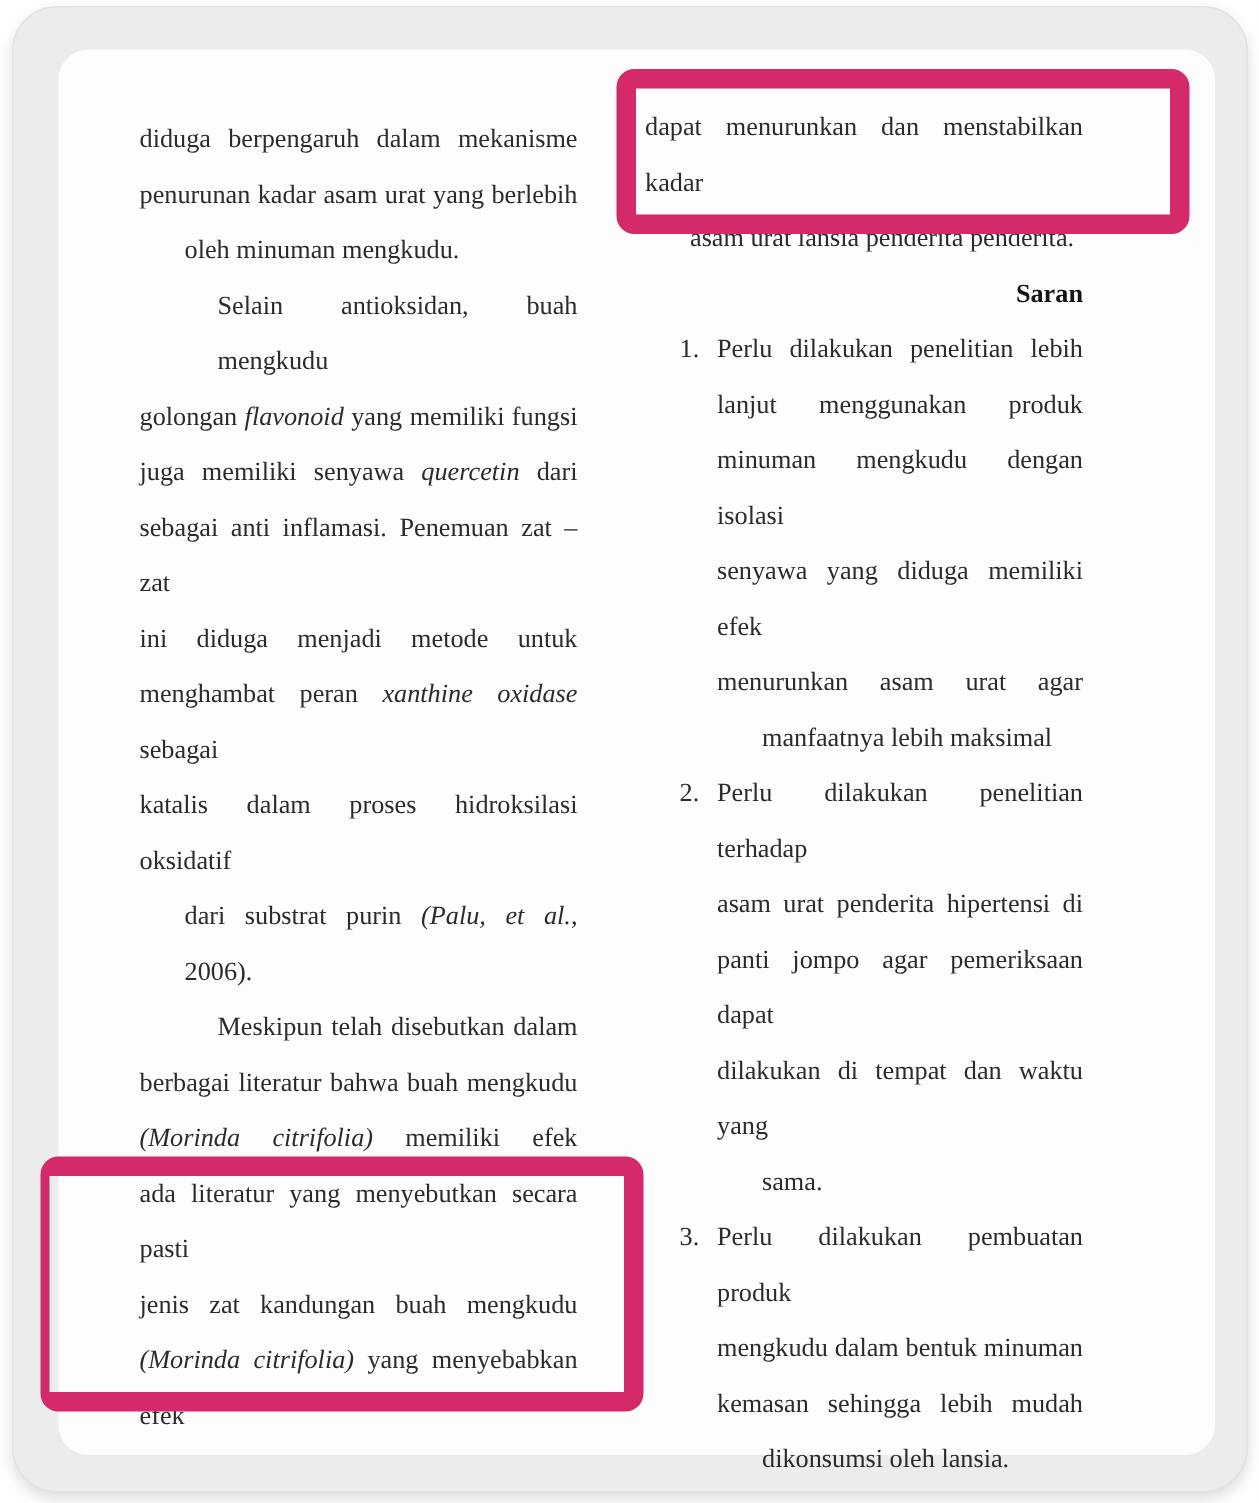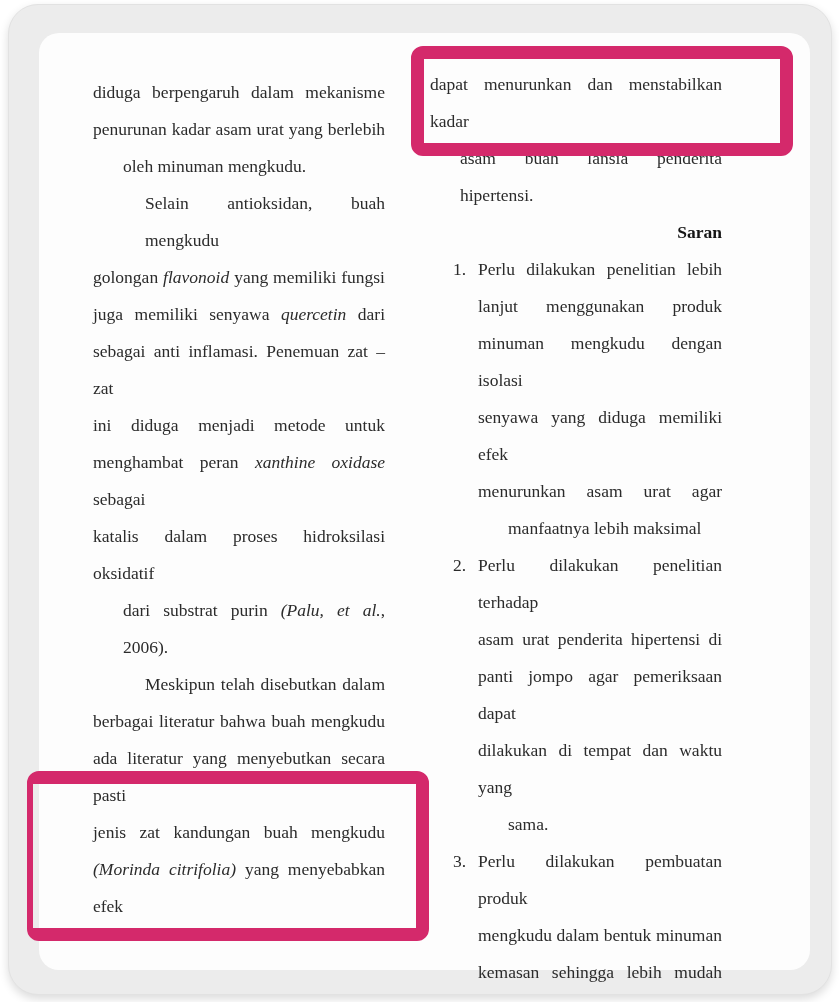--- a/index.html
+++ b/index.html
@@ -67,31 +67,32 @@
         <div class="line"><span>juga memiliki senyawa </span><i>quercetin</i><span> dari</span></div>
         <div class="line"><span>sebagai anti inflamasi. Penemuan zat – zat</span></div>
         <div class="line"><span>ini diduga menjadi metode untuk</span></div>
         <div class="line"><span>menghambat peran </span><i>xanthine oxidase</i><span> sebagai</span></div>
         <div class="line"><span>katalis dalam proses hidroksilasi oksidatif</span></div>
         <div class="line last"><span>dari substrat purin </span><i>(Palu, et al.</i><span>, 2006).</span></div>
       </div>
       <div class="para">
         <div class="line first-indent"><span>Meskipun telah disebutkan dalam</span></div>
         <div class="line"><span>berbagai literatur bahwa buah mengkudu</span></div>
+        <div class="line"><i>(Morinda</i><span> </span><i>citrifolia)</i><span> memiliki efek</span></div>
         <div class="line"><span>ada literatur yang menyebutkan secara pasti</span></div>
         <div class="line"><span>jenis zat kandungan buah mengkudu</span></div>
         <div class="line"><i>(Morinda citrifolia)</i><span> yang menyebabkan efek</span></div>
         <div class="line last"></div>
       </div>
     </div>
 
   <div class="col col-right">
       <div class="para">
         <div class="line"><span>dapat menurunkan dan menstabilkan kadar</span></div>
-        <div class="line last"><span>asam buah lansia penderita hipertensi.</span></div>
+        <div class="line last"><span>asam urat lansia penderita penderita.</span></div>
       </div>
       <div class="heading">Saran</div>
       <div class="num-list">
         <div class="li">
           <span class="li-num">1.</span>
           <div class="li-lines">
             <div class="line"><span>Perlu dilakukan penelitian lebih</span></div>
             <div class="line"><span>lanjut menggunakan produk</span></div>
             <div class="line"><span>minuman mengkudu dengan isolasi</span></div>
             <div class="line"><span>senyawa yang diduga memiliki efek</span></div>

